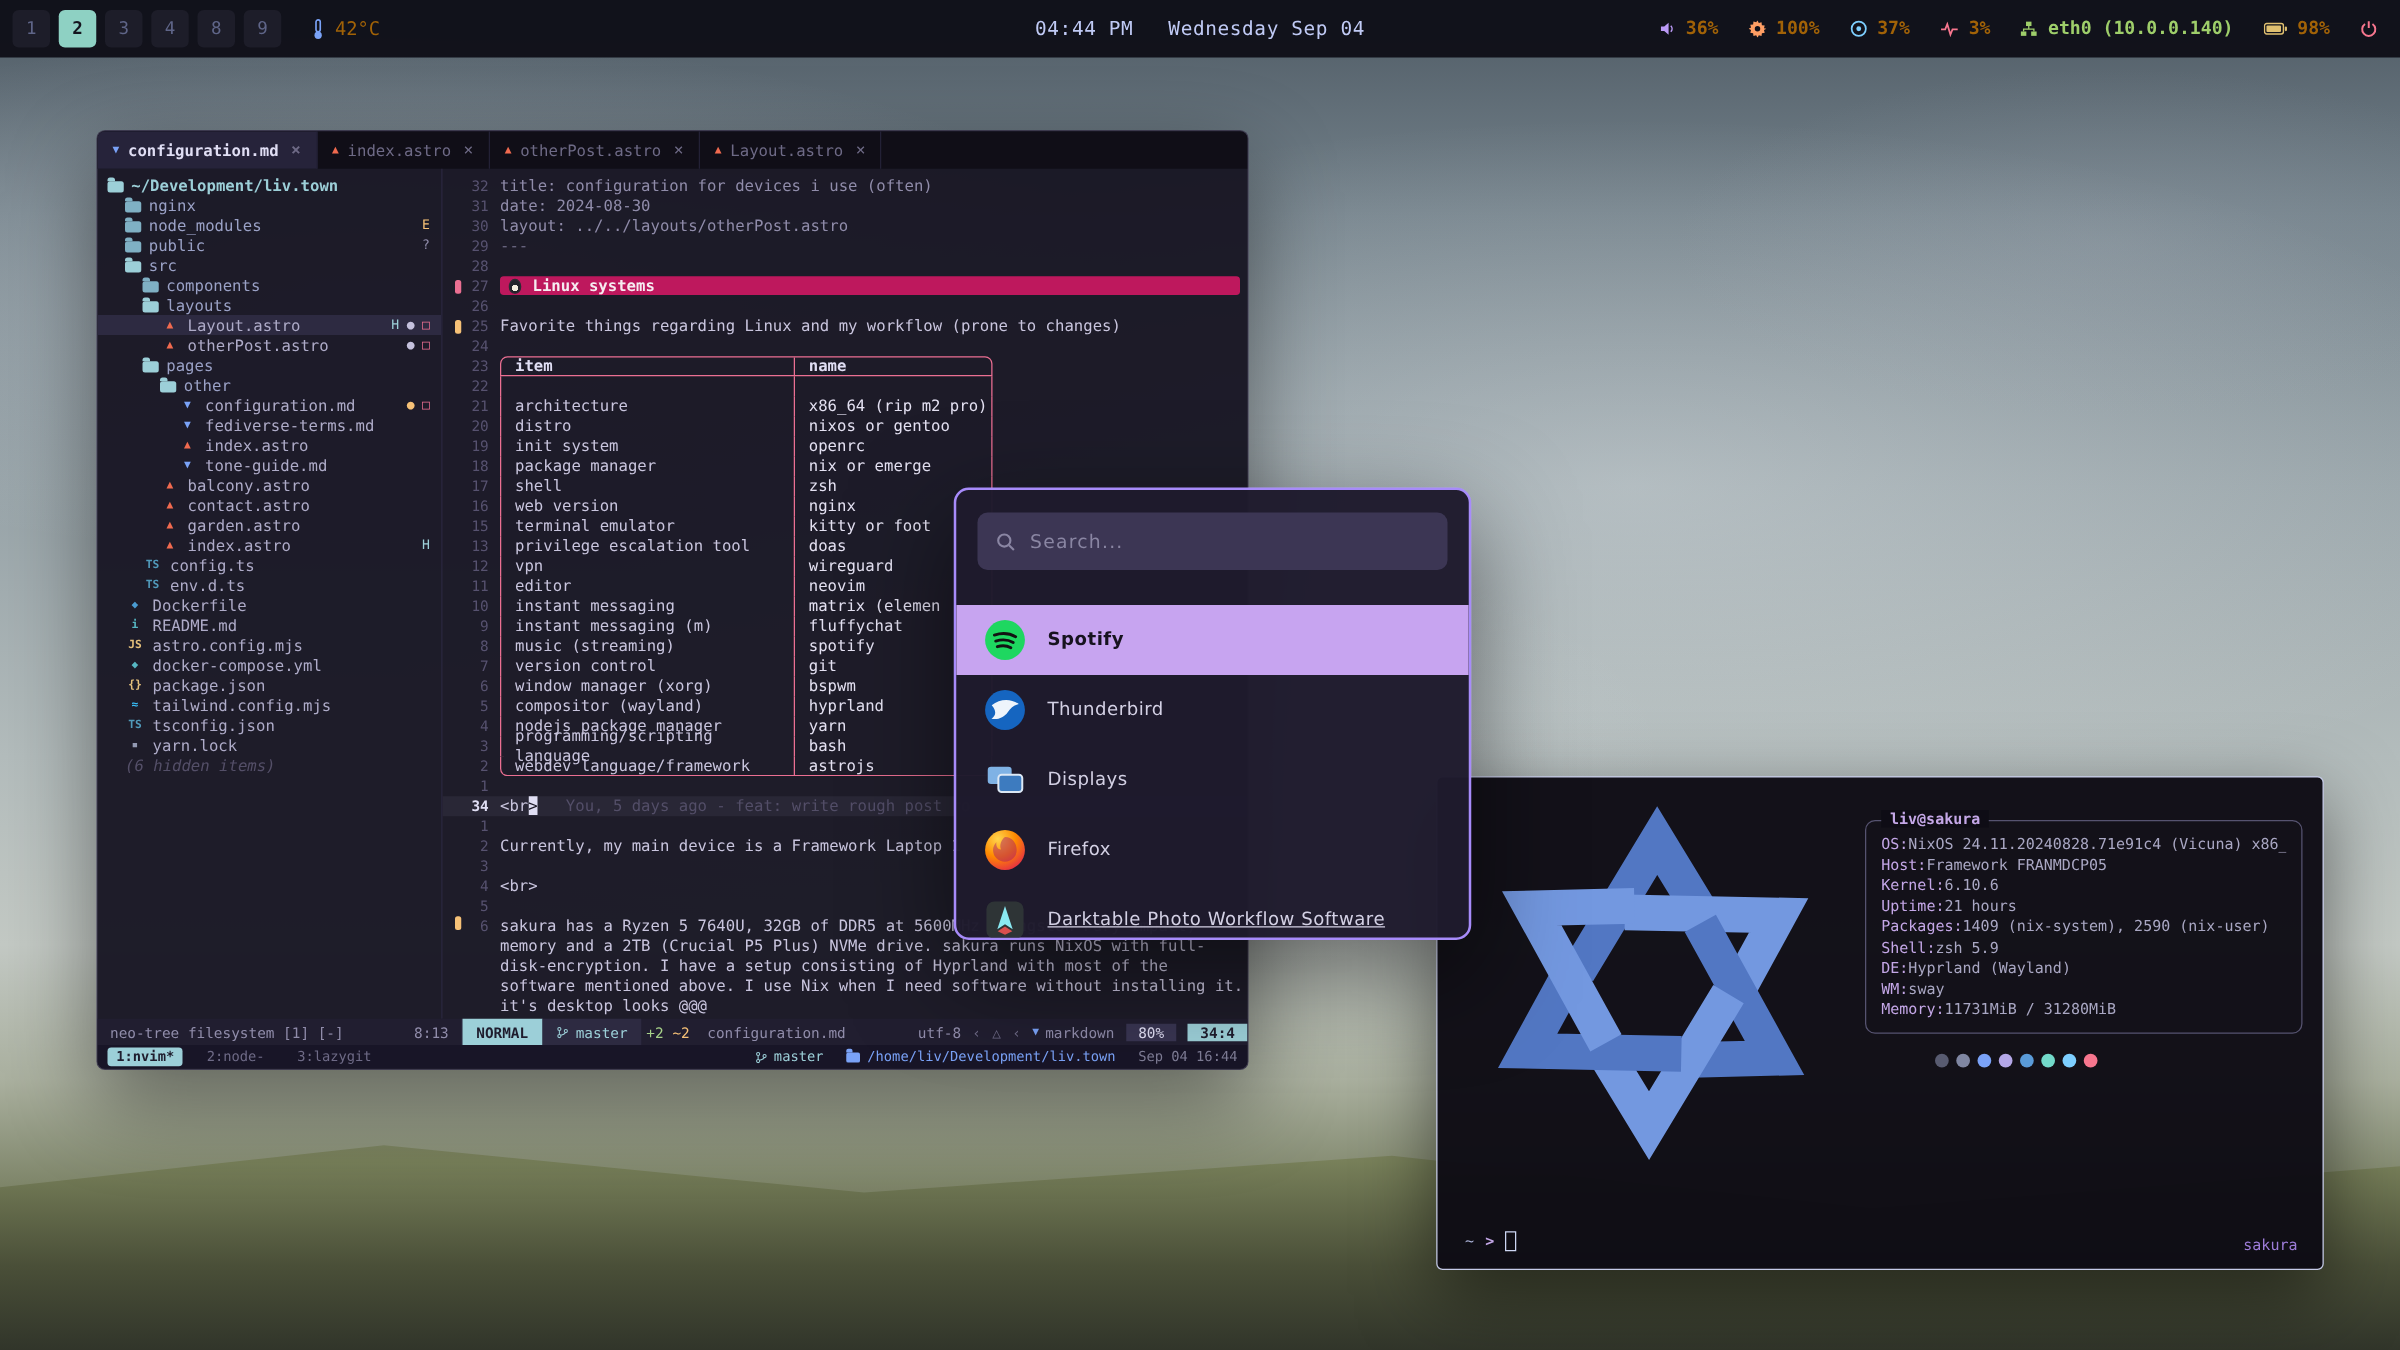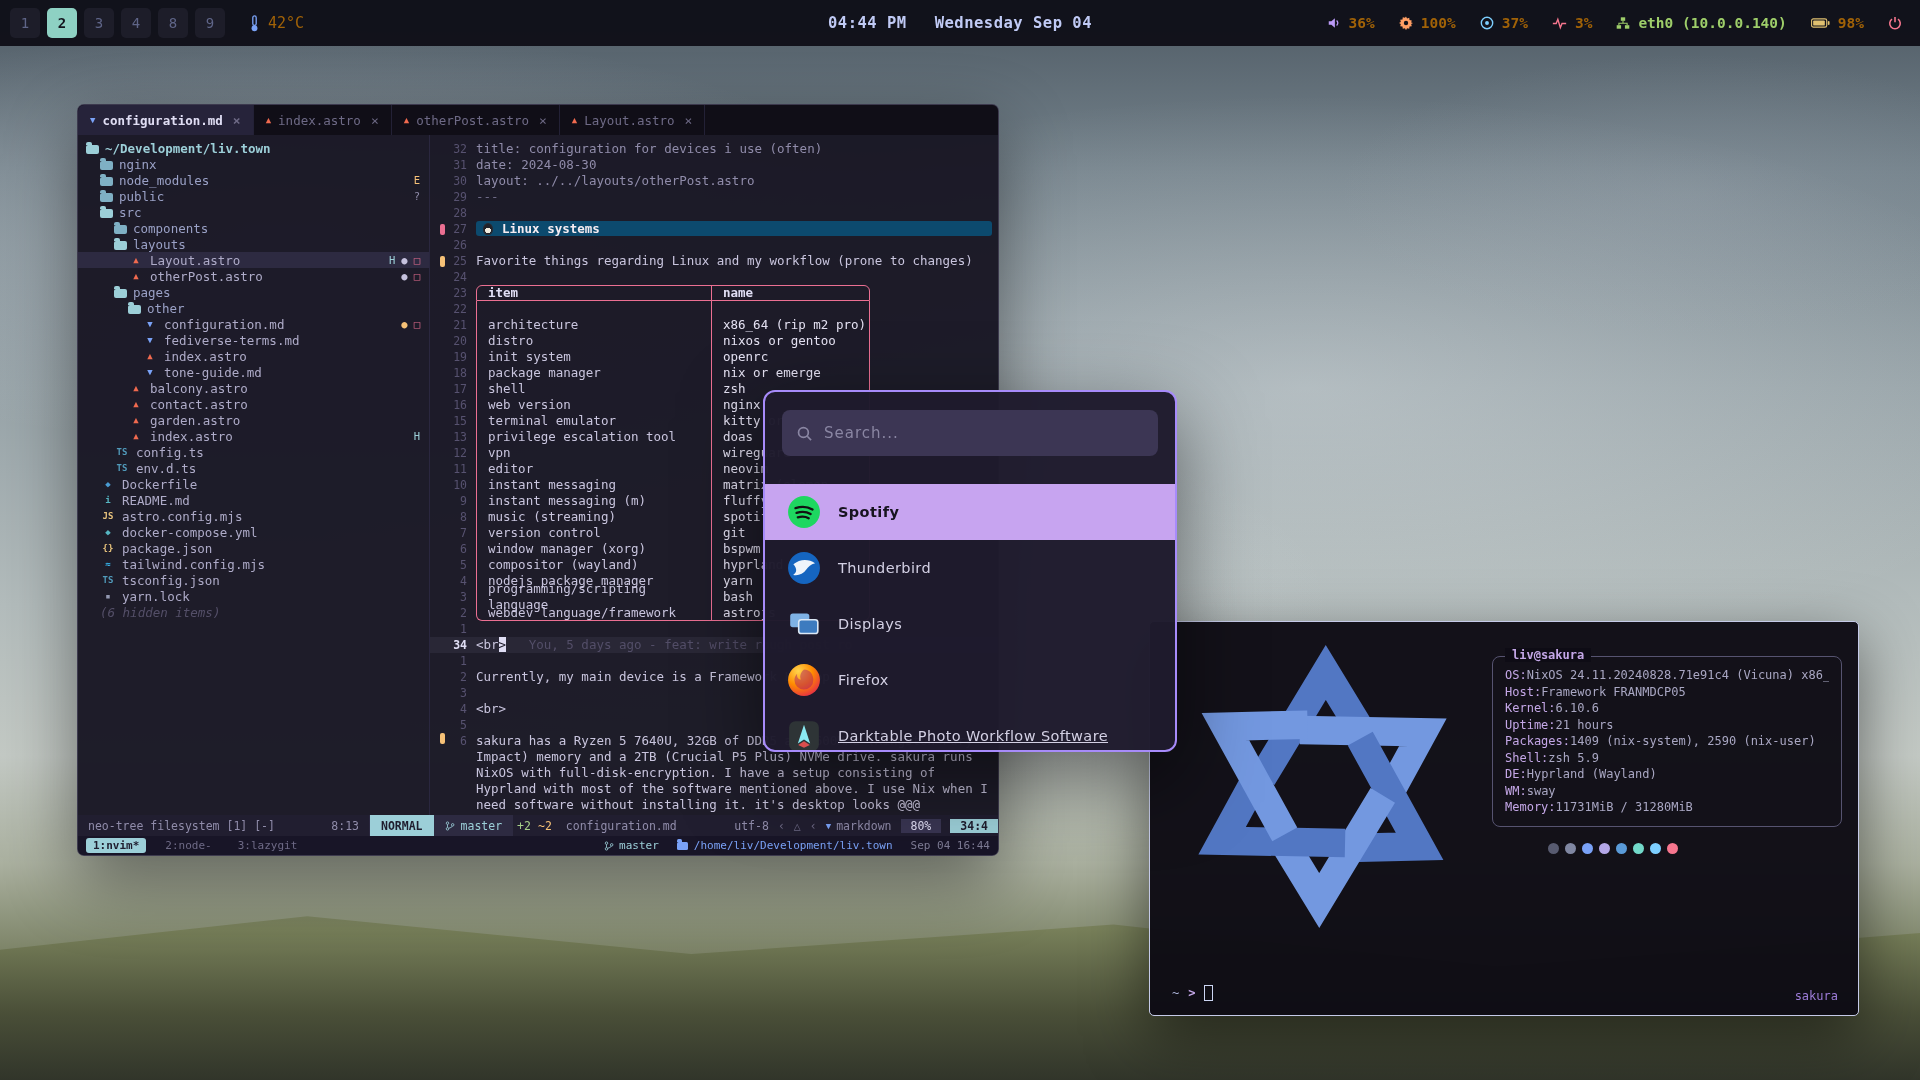--- a/index.html
+++ b/index.html
@@ -21,37 +21,37 @@
  clip-path:polygon(0 62%,24% 44%,52% 66%,78% 40%,100% 52%,100% 100%,0 100%)}
 
 
 #topbar{position:absolute;left:0;top:0;right:0;height:46px;background:rgba(16,16,25,.97);
  display:flex;align-items:center;z-index:10;color:#c0caf5;font-size:15px}
 #workspaces{display:flex;gap:7px;margin-left:10px}
 .wsbtn{width:30px;height:30px;display:flex;align-items:center;justify-content:center;border-radius:5px;
  background:#1d1d29;color:#5f6588;font-size:14px;cursor:pointer}
 .wsbtn.active{background:#8ed1c3;color:#14151e;font-weight:bold}
 #temp-module{display:flex;align-items:center;gap:8px;margin-left:24px}
-#clock{position:absolute;left:50%;transform:translateX(-50%);display:flex;gap:28px;font-weight:bold;font-size:15.5px;letter-spacing:.5px}
+#clock{position:absolute;left:50%;transform:translateX(-50%);display:flex;gap:28px;font-weight:normal;font-size:15.5px;letter-spacing:.5px}
 #modules{margin-left:auto;display:flex;align-items:center;gap:24px;margin-right:18px;font-size:14.5px;font-weight:bold}
 .module{display:flex;align-items:center;gap:8px}
 .mico{display:inline-flex;align-items:center}
 .mtext{color:#a16207}
 
 
 #editor{position:absolute;left:77px;top:104px;width:922px;height:752px;background:rgba(25,23,36,.97);
  border:1px solid rgba(110,106,134,.4);border-radius:7px;box-shadow:0 26px 70px rgba(0,0,0,.45);
  z-index:2;display:flex;flex-direction:column;overflow:hidden;color:#c5c1dd;font-size:12.5px}
 #tabbar{height:30px;background:rgba(15,13,22,.92);display:flex;flex:none;align-items:stretch;font-size:12.5px}
 .tab{display:flex;align-items:center;gap:7px;padding:0 12px;border-right:1px solid #232136;color:#6e6a86;cursor:pointer}
 .tab.active{background:#26233a;color:#e0def4;font-weight:bold}
 .ficon{font-size:9px}
 .tclose{color:#6e6a86;font-size:13px;margin-left:3px}
 #editor-main{flex:1;display:flex;min-height:0}
-#neotree{width:352px;flex:none;padding-top:5px;border-right:1px solid #2a273f;overflow:hidden;white-space:nowrap}
+#neotree{width:276px;flex:none;padding-top:5px;border-right:1px solid #2a273f;overflow:hidden;white-space:nowrap}
 .trow{display:flex;align-items:center;height:16px;padding-left:8px;gap:6px;cursor:pointer}
 .trow.sel{background:#2d2a41}
 .trow .tl{color:#aeabc8}
 .trow.isfolder .tl{color:#9aa1c6}
 .trow.root .tl{color:#9ccfd8;font-weight:bold}
 .trow.note .tl{color:#544f68;font-style:italic}
 .badges{margin-left:auto;display:flex;gap:6px;padding-right:9px;font-size:10.5px}
 .fold{width:13px;height:9px;flex:none;background:#7fb0c4;border-radius:2px;position:relative;margin-top:2px}
 .fold:before{content:"";position:absolute;top:-3px;left:0;width:6px;height:3px;background:inherit;border-radius:2px 2px 0 0}
 .fold.open{background:#9ccfd8}
@@ -62,21 +62,21 @@
 .bline{display:flex;min-height:16px;line-height:16px}
 .bline.para .gut{align-items:flex-start}
 .cursorline{background:rgba(110,106,134,.14)}
 .gut{width:46px;flex:none;display:flex;align-items:center;justify-content:flex-end;gap:4px;padding-right:9px}
 .lnum{color:#575270;font-size:11.5px;min-width:18px;text-align:right}
 .lnum.cur{color:#e0def4;font-weight:bold}
 .bsign{width:5px;height:11px;border-radius:2px;flex:none}
 .s-pink{background:#eb6f92}.s-gold{background:#f6c177}
 .btxt{flex:1;white-space:pre-wrap;color:#c9c5de;word-break:break-word}
 .fm{color:#908caa}.fm-dim{color:#6e6a86}
-.hbar{display:flex;align-items:center;gap:9px;background:#0c4a6e;border-radius:3px;height:15px;width:calc(100% - 6px);padding:0 7px;color:#f6ecf1;font-weight:bold}
+.hbar{display:flex;align-items:center;gap:9px;background:#be185d;border-radius:3px;height:15px;width:calc(100% - 6px);padding:0 7px;color:#f6ecf1;font-weight:bold}
 .penguin{width:10px;height:12px;flex:none;border-radius:50% 50% 45% 45%;border:1px solid #2a2c33;
  background:radial-gradient(circle at 50% 64%, #f2ecdf 0 36%, transparent 37%), #20222a}
 .blockcursor{background:#e0def4;color:#191724}
 .blame{color:#534e68}
 .trow2{display:flex;width:394px;border-left:1px solid #eb6f92;border-right:1px solid #eb6f92;height:16px;align-items:center}
 .thead{border-top:1px solid #eb6f92;border-bottom:1px solid #eb6f92;border-radius:6px 6px 0 0}
 .thead .tc1,.thead .tc2{color:#e0def4;font-weight:bold}
 .tlast{border-bottom:1px solid #eb6f92;border-radius:0 0 6px 6px}
 .tc1{width:234px;flex:none;padding-left:11px;color:#c9c5de;height:100%;display:flex;align-items:center}
 .tc2{flex:1;border-left:1px solid #eb6f92;padding-left:11px;color:#e4e1f2;height:100%;display:flex;align-items:center}

